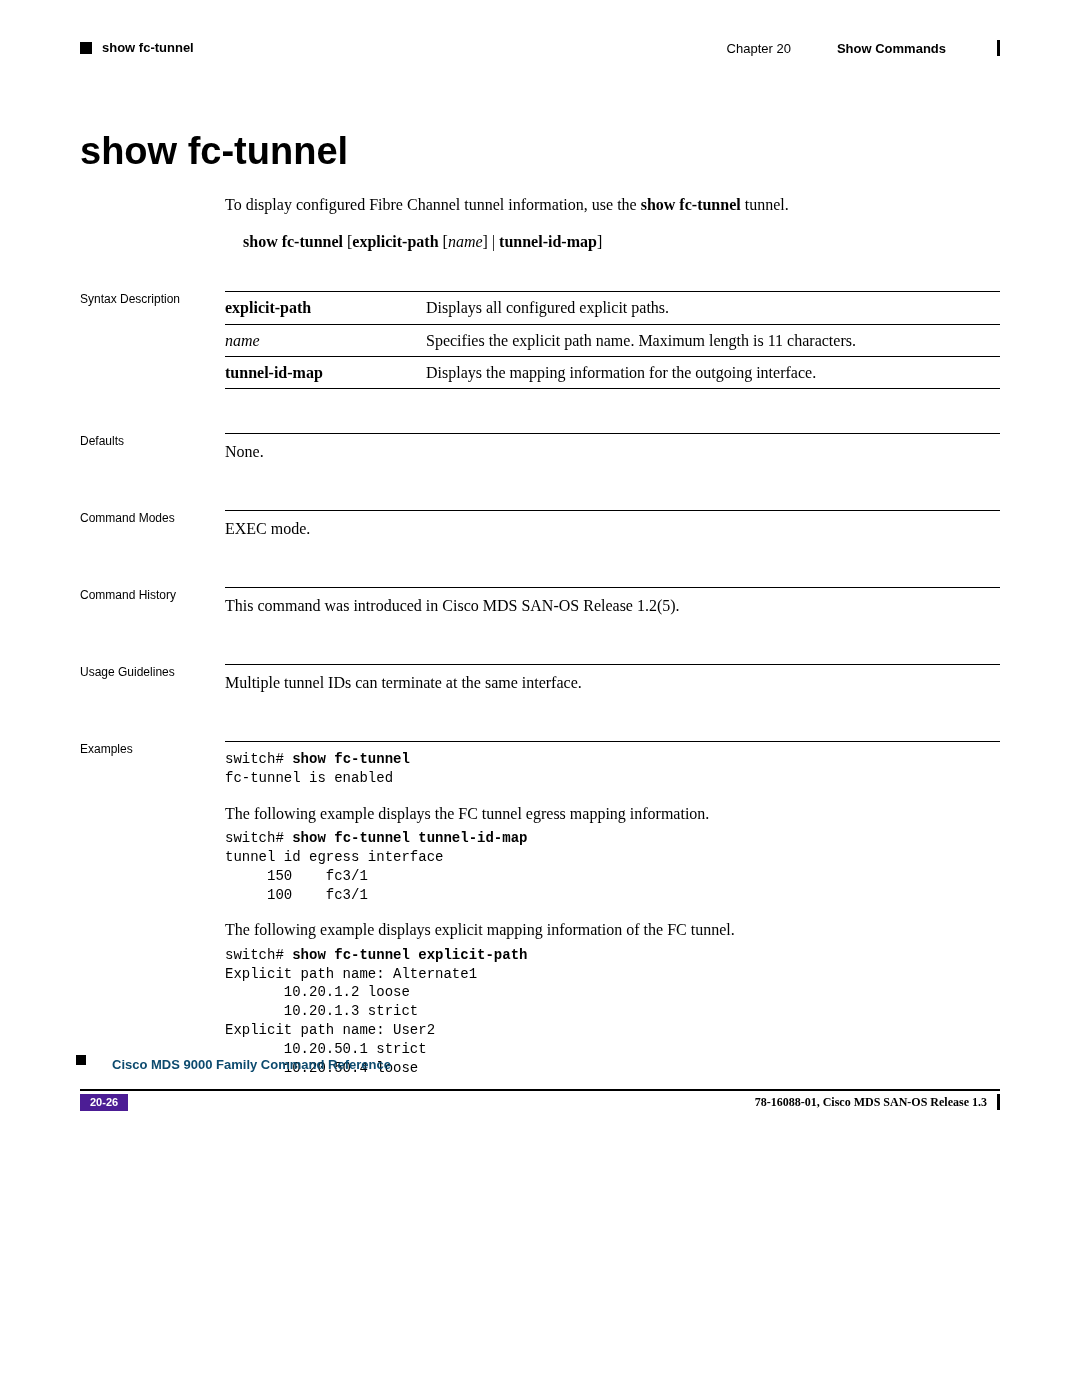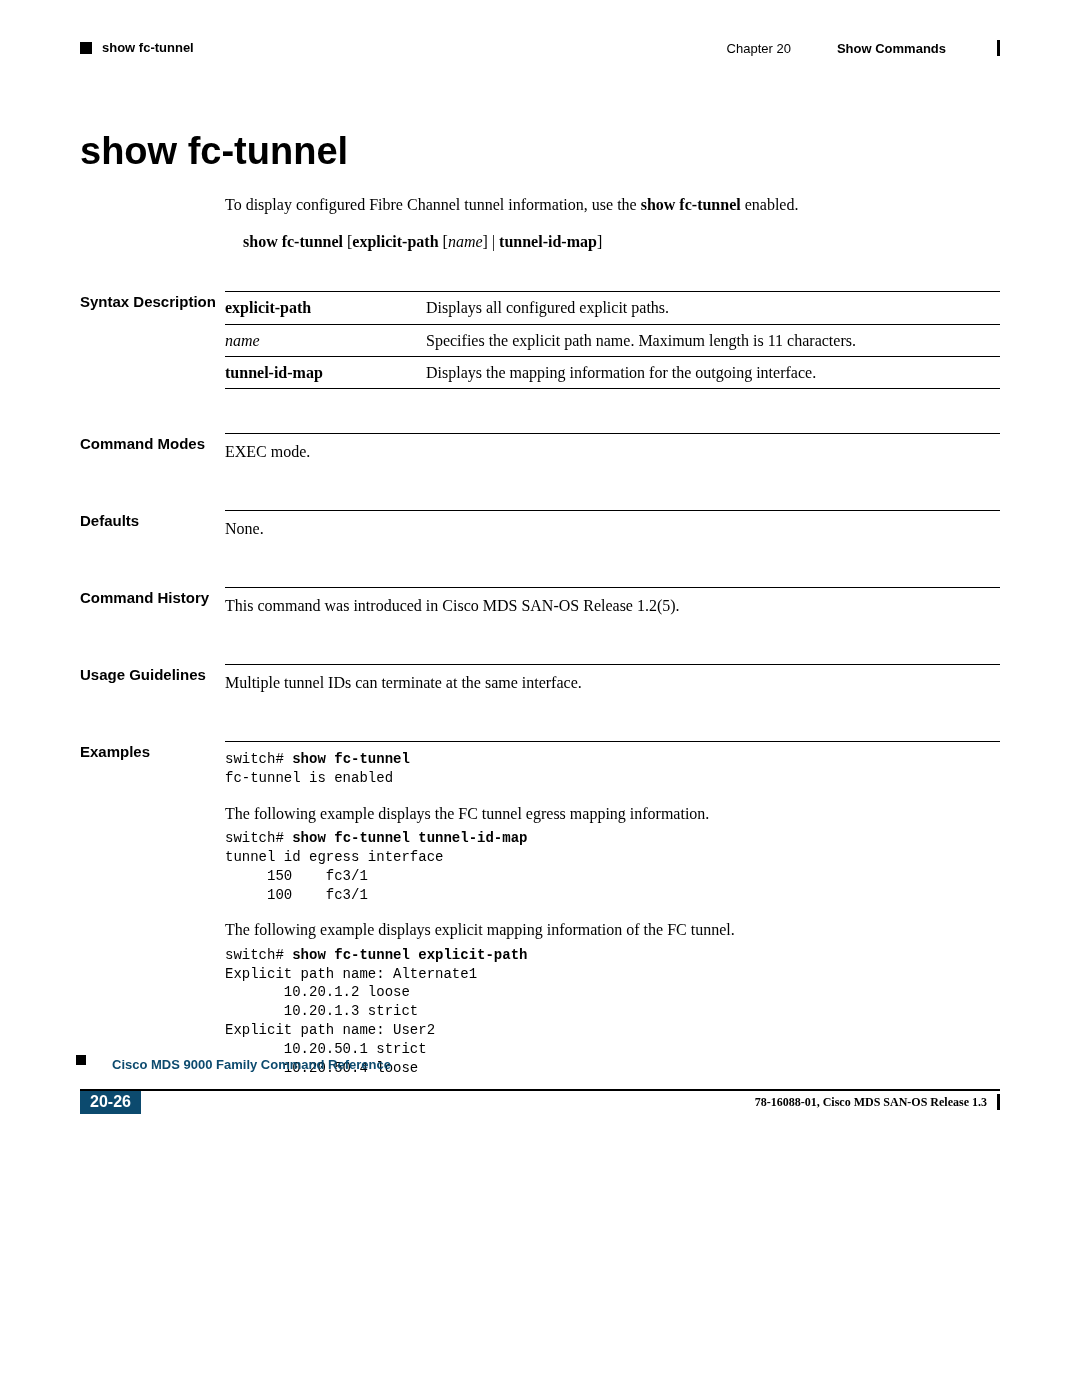--- a/index.html
+++ b/index.html
@@ -76,22 +76,22 @@
 
   .section {
     margin-top: 44px;
     position: relative;
   }
   .section-label {
     position: absolute;
     left: -145px;
     width: 145px;
     font-family: Arial, Helvetica, sans-serif;
-    font-weight: bold;
-    font-size: 15px;
+    font-weight: normal;
+    font-size: 12px;
   }
   .section-body {
     border-top: 1.2px solid #000;
     padding-top: 6px;
     min-height: 26px;
   }
   .section-body.noborder { border-top:none; padding-top:0;}
 
   table.syntax-table {
     border-collapse: collapse;
@@ -130,25 +130,25 @@
     height: 2px;
     background: #000;
     margin-bottom: 0;
   }
   .footer-row {
     display:flex;
     align-items:center;
     height:22px;
   }
   .page-num-box {
-    background: #0c4a6e;
+    background: #4c1d95;
     color: #fff;
     font-family: Arial, Helvetica, sans-serif;
     font-weight: bold;
-    font-size: 16px;
+    font-size: 11px;
     padding: 2px 10px 3px 10px;
     display:inline-block;
   }
   .footer-title {
     font-family: Arial, Helvetica, sans-serif;
     font-weight: bold;
     font-size: 13px;
     color: #0c4a6e;
     margin-left: 18px;
     position:relative;
@@ -188,21 +188,21 @@
       <span class="chap">Chapter 20</span>
       <b>Show Commands</b>
       <span class="thin-bar"></span>
     </div>
   </div>
 
   <h1 class="title">show fc-tunnel</h1>
 
   <div class="content">
     <div class="intro">
-      <span>To display configured Fibre Channel tunnel information, use the </span><b>show fc-tunnel</b><span> enabled.</span>
+      <span>To display configured Fibre Channel tunnel information, use the </span><b>show fc-tunnel</b><span> tunnel.</span>
     </div>
     <div class="syntax-line">
       <b>show fc-tunnel</b><span> [</span><b>explicit-path</b><span> [</span><i>name</i><span>] | </span><b>tunnel-id-map</b><span>]</span>
     </div>
 
     <div class="section">
       <div class="section-label">Syntax Description</div>
       <div class="section-body noborder">
         <table class="syntax-table">
           <tbody>
@@ -217,27 +217,27 @@
           <tr>
             <td class="term"><b>tunnel-id-map</b><i></i></td>
             <td>Displays the mapping information for the outgoing interface.</td>
           </tr>
         </tbody>
           </table>
       </div>
     </div>
 
     <div class="section">
+      <div class="section-label">Defaults</div>
+      <div class="section-body">None.</div>
+    </div>
+
+    <div class="section">
       <div class="section-label">Command Modes</div>
       <div class="section-body">EXEC mode.</div>
-    </div>
-
-    <div class="section">
-      <div class="section-label">Defaults</div>
-      <div class="section-body">None.</div>
     </div>
 
     <div class="section">
       <div class="section-label">Command History</div>
       <div class="section-body">This command was introduced in Cisco MDS SAN-OS Release 1.2(5).</div>
     </div>
 
     <div class="section">
       <div class="section-label">Usage Guidelines</div>
       <div class="section-body">Multiple tunnel IDs can terminate at the same interface.</div>

